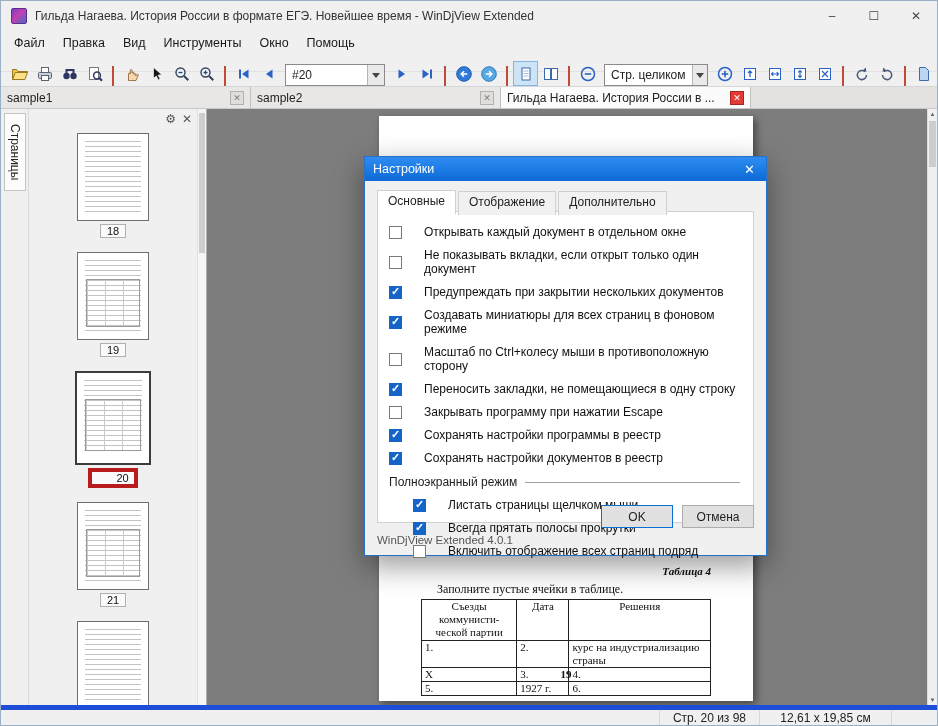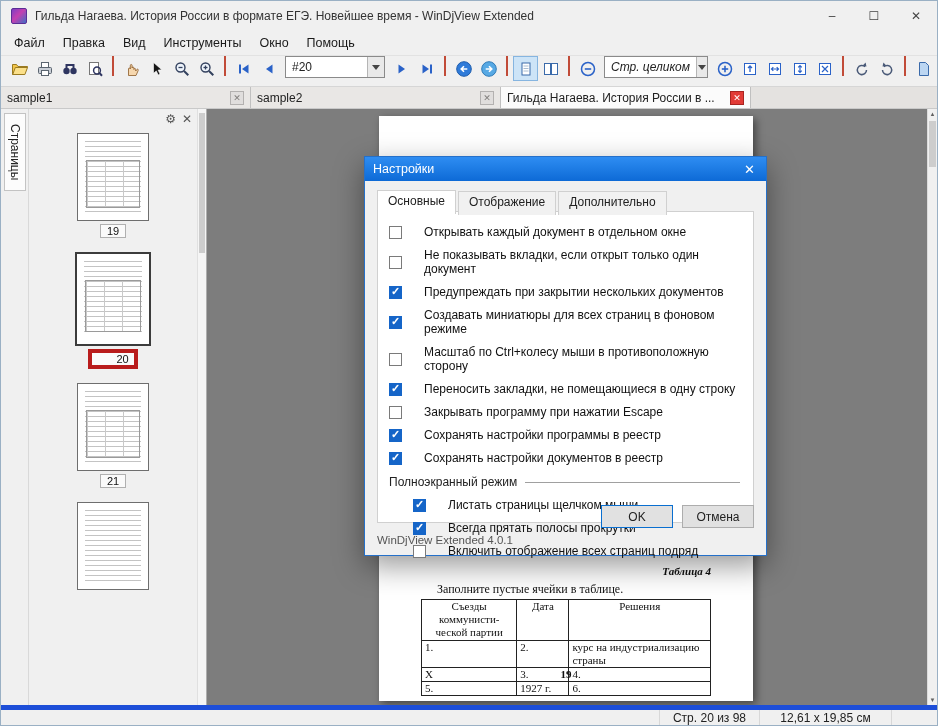--- a/index.html
+++ b/index.html
@@ -13,32 +13,32 @@
     background:linear-gradient(135deg,#7b3fc4 0%,#c43fb0 45%,#3f6ec4 100%); border:1px solid #5a2d96; }
   .win-title { flex:1; font-size:12px; color:#333; white-space:nowrap; overflow:hidden; }
   .win-controls { display:flex; height:30px; }
   .win-btn { width:42px; height:30px; display:flex; align-items:center; justify-content:center; font-size:12px; color:#444; cursor:default; }
 
   
   .menubar { height:24px; display:flex; align-items:center; padding-left:4px; background:#f0f0f0; }
   .menu-item { padding:3px 9px; font-size:12.5px; color:#1a1a1a; }
 
   
-  .toolbar { height:32px; display:flex; align-items:flex-start; padding-left:6px; background:#f0f0f0; border-top:1px solid #e2e2e2; border-bottom:1px solid #d6d6d6; }
+  .toolbar { height:16px; display:flex; align-items:flex-end; padding-left:6px; background:#f0f0f0; border-top:1px solid #e2e2e2; border-bottom:1px solid #d6d6d6;margin-top:16px; }
   .tbtn { width:25px; height:25px; display:flex; align-items:center; justify-content:center; flex:0 0 auto; border:1px solid transparent; }
   .tbtn.active { background:#cde4f7; border-color:#86b5e0; }
   .tsep { width:2px; height:20px; background:#c14b38; margin:0 5px; flex:0 0 auto; }
   .combo { display:flex; align-items:center; height:22px; background:#fff; border:1px solid #8a8a8a; margin:0 4px; flex:0 0 auto; }
   .combo .cval { padding:0 6px; font-size:12px; white-space:nowrap; }
   .combo .cbtn { width:17px; height:100%; display:flex; align-items:center; justify-content:center; background:#e9e9e9; border-left:1px solid #b5b5b5; }
   .tri-down { width:0; height:0; border-left:4px solid transparent; border-right:4px solid transparent; border-top:5px solid #444; }
   .page-combo { width:100px; }
   .page-combo .cval { flex:1; }
   .zoom-combo { width:104px; }
-  .zoom-combo .cval { flex:1;font-style:italic; }
+  .zoom-combo .cval { flex:1; }
 
   
   .tabbar { height:22px; display:flex; background:#e4e2e0; border-bottom:1px solid #c9c9c9; }
   .doc-tab { width:250px; display:flex; align-items:center; padding:0 6px; border-right:1px solid #c0c0c0; background:#e9e7e5; }
   .doc-tab.active { background:#fbfbfb; }
   .doc-tab .lbl { flex:1; font-size:12px; white-space:nowrap; overflow:hidden; text-overflow:ellipsis; margin-right:6px; }
   .tab-close { width:14px; height:14px; display:flex; align-items:center; justify-content:center; font-size:9px; background:#e0dedd; border:1px solid #b3b1b0; color:#807e7c; flex:0 0 auto; }
   .tab-close.red { background:#e23b36; border-color:#a82420; color:#fff; }
 
   
@@ -335,20 +335,24 @@
     <div class="side-strip">
       <div class="side-tab">Страницы</div>
     </div>
 
     <div class="thumb-panel">
       <div class="thumb-head">
         <span class="panel-ico">⚙</span>
         <span class="panel-ico">✕</span>
       </div>
       <div class="thumb-list">
+        <div class="thumb-item">
+          <div class="pthumb"></div>
+          <div class="pg-label">18</div>
+        </div>
         <div class="thumb-item">
           <div class="pthumb grid"></div>
           <div class="pg-label">19</div>
         </div>
         <div class="thumb-item">
           <div class="pthumb grid current"></div>
           <div class="pg-label current">20</div>
         </div>
         <div class="thumb-item">
           <div class="pthumb grid"></div>

